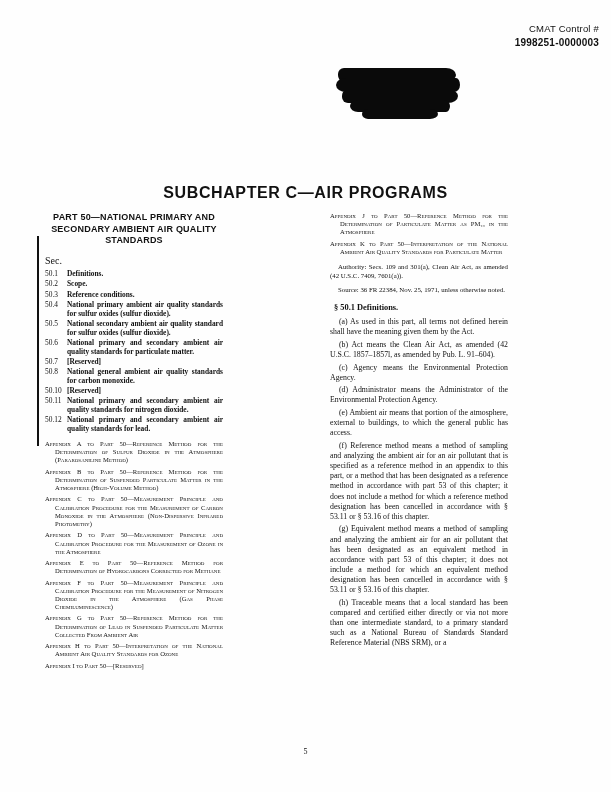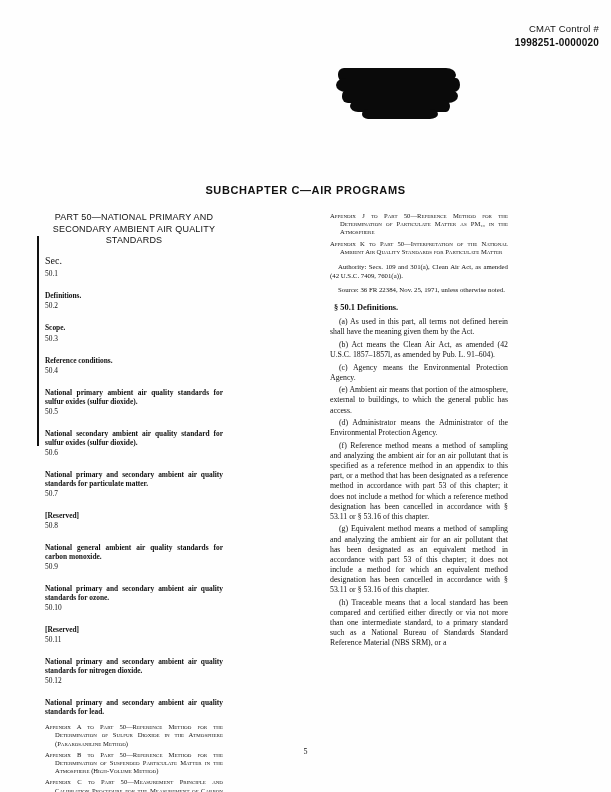--- a/index.html
+++ b/index.html
@@ -57,21 +57,21 @@
 
   
   .subchapter {
     position: absolute;
     top: 184px;
     left: 0;
     width: 100%;
     text-align: center;
     font-family: "Liberation Sans", sans-serif;
     font-weight: bold;
-    font-size: 11px;
+    font-size: 16px;
     letter-spacing: 0.6px;
   }
 
   
   .col {
     position: absolute;
     top: 212px;
     width: 178px;
     font-size: 7.4px;
     line-height: 1.24;
@@ -85,39 +85,38 @@
     position: absolute;
     left: 37px;
     top: 236px;
     width: 1.6px;
     height: 210px;
     background: #111;
   }
 
   .part-title {
     font-family: "Liberation Sans", sans-serif;
-    font-weight: normal;
+    font-weight: bold;
     font-size: 9px;
     text-align: center;
     line-height: 1.3;
     margin: 0 6px 8px 6px;
     letter-spacing: 0.2px;
   }
 
   .sec-label {
     font-size: 10px;
     margin-bottom: 2px;
   }
 
   .toc-item {
     display: flex;
     margin-bottom: 1px;
     font-size: 7.4px;
     line-height: 1.22;
-    flex-direction: column;
   }
   .toc-num {
     width: 22px;
     flex: 0 0 22px;
   }
   .toc-txt {
     flex: 1 1 auto;
     text-align: justify;
     font-weight: bold;
   }
@@ -186,21 +185,21 @@
     font-size: 8px;
   }
 </style>
 </head>
 <body>
 
 <div class="page">
 
   <div class="stamp">
     <div class="line1">CMAT Control #</div>
-    <div class="line2">1998251-0000020</div>
+    <div class="line2">1998251-0000003</div>
   </div>
 
   <div class="redaction">
     <div class="blob b1"></div>
     <div class="blob b2"></div>
     <div class="blob b3"></div>
     <div class="blob b4"></div>
     <div class="blob b5"></div>
   </div>
 
@@ -237,24 +236,20 @@
         <span class="toc-num">50.6</span>
         <span class="toc-txt">National primary and secondary ambient air quality standards for particulate matter.</span>
       </div>
       <div class="toc-item">
         <span class="toc-num">50.7</span>
         <span class="toc-txt">[Reserved]</span>
       </div>
       <div class="toc-item">
         <span class="toc-num">50.8</span>
         <span class="toc-txt">National general ambient air quality standards for carbon monoxide.</span>
-      </div>
-      <div class="toc-item">
-        <span class="toc-num">50.9</span>
-        <span class="toc-txt">National primary and secondary ambient air quality standards for ozone.</span>
       </div>
       <div class="toc-item">
         <span class="toc-num">50.10</span>
         <span class="toc-txt">[Reserved]</span>
       </div>
       <div class="toc-item">
         <span class="toc-num">50.11</span>
         <span class="toc-txt">National primary and secondary ambient air quality standards for nitrogen dioxide.</span>
       </div>
       <div class="toc-item">
@@ -284,22 +279,22 @@
 
     <div class="authority">Authority: Secs. 109 and 301(a), Clean Air Act, as amended (42 U.S.C. 7409, 7601(a)).</div>
     <div class="source">Source: 36 FR 22384, Nov. 25, 1971, unless otherwise noted.</div>
 
     <div class="sec-head">§ 50.1   Definitions.</div>
 
     <div>
       <div class="para">(a) As used in this part, all terms not defined herein shall have the meaning given them by the Act.</div>
       <div class="para">(b) Act means the Clean Air Act, as amended (42 U.S.C. 1857–1857l, as amended by Pub. L. 91–604).</div>
       <div class="para">(c) Agency means the Environmental Protection Agency.</div>
+      <div class="para">(d) Administrator means the Administrator of the Environmental Protection Agency.</div>
       <div class="para">(e) Ambient air means that portion of the atmosphere, external to buildings, to which the general public has access.</div>
-      <div class="para">(d) Administrator means the Administrator of the Environmental Protection Agency.</div>
       <div class="para">(f) Reference method means a method of sampling and analyzing the ambient air for an air pollutant that is specified as a reference method in an appendix to this part, or a method that has been designated as a reference method in accordance with part 53 of this chapter; it does not include a method for which a reference method designation has been cancelled in accordance with § 53.11 or § 53.16 of this chapter.</div>
       <div class="para">(g) Equivalent method means a method of sampling and analyzing the ambient air for an air pollutant that has been designated as an equivalent method in accordance with part 53 of this chapter; it does not include a method for which an equivalent method designation has been cancelled in accordance with § 53.11 or § 53.16 of this chapter.</div>
       <div class="para">(h) Traceable means that a local standard has been compared and certified either directly or via not more than one intermediate standard, to a primary standard such as a National Bureau of Standards Standard Reference Material (NBS SRM), or a</div>
     </div>
   </div>
 
   <div class="page-number">5</div>
 
 </div>
 

